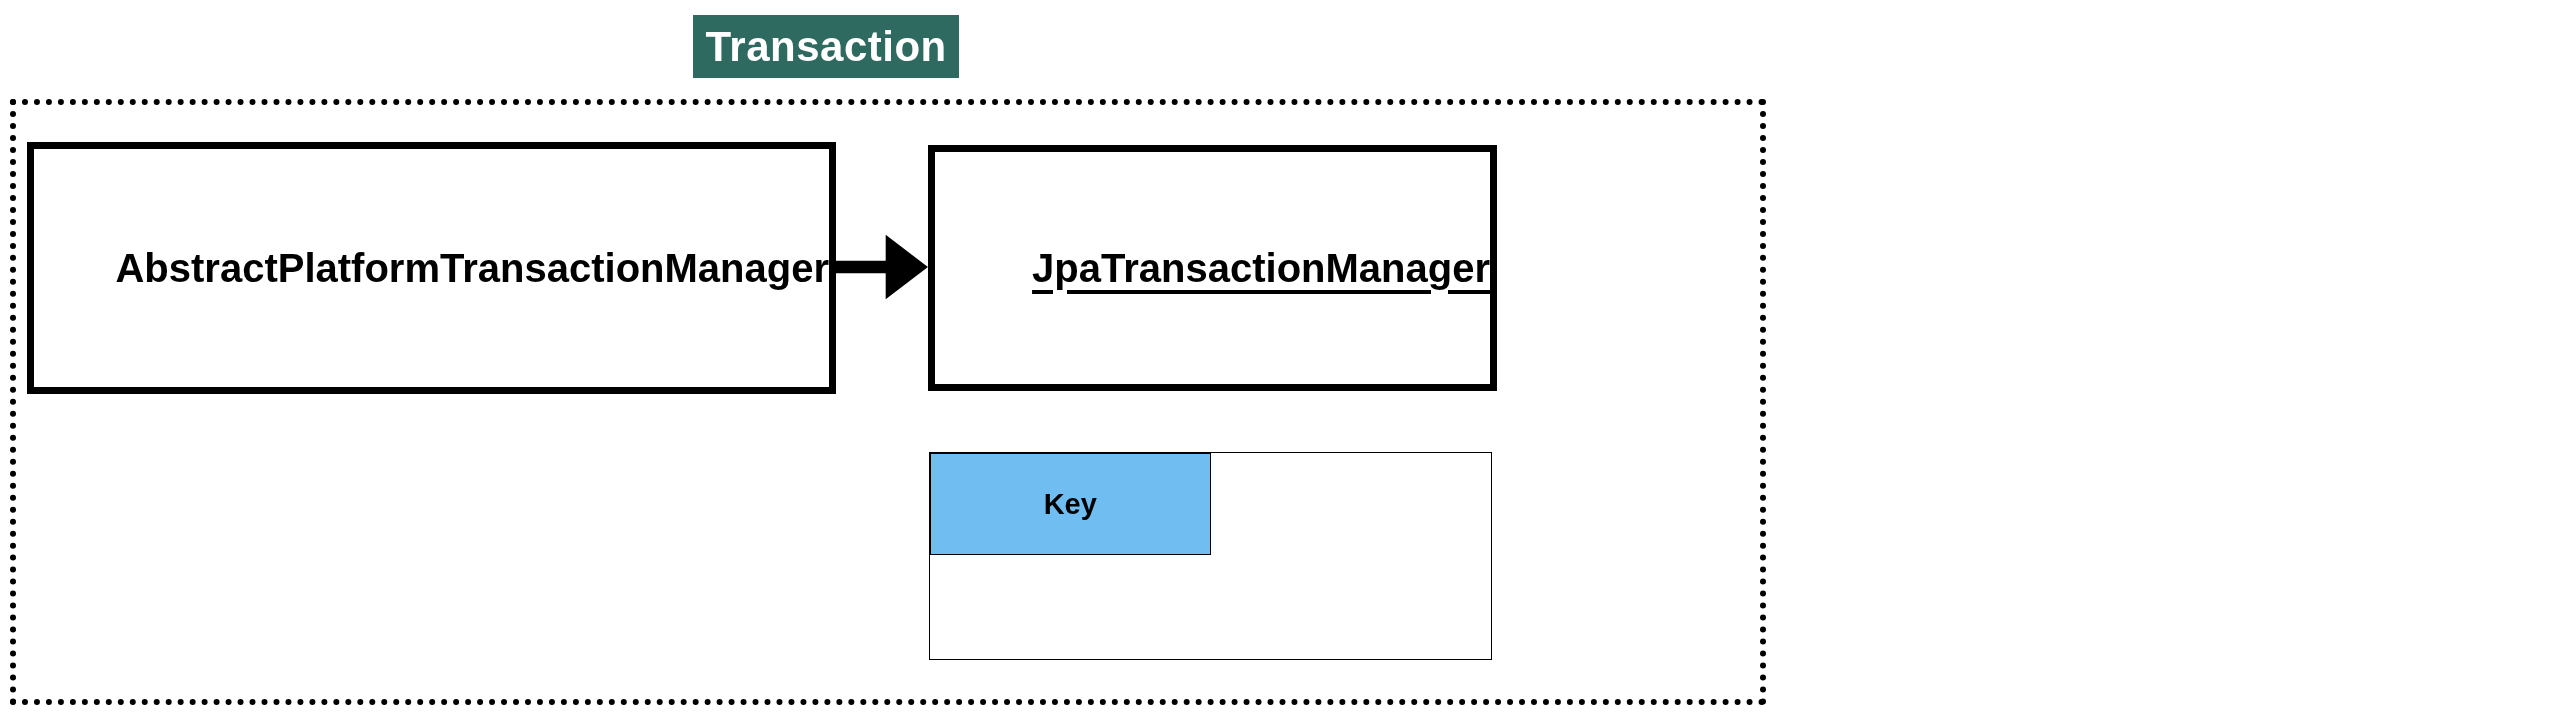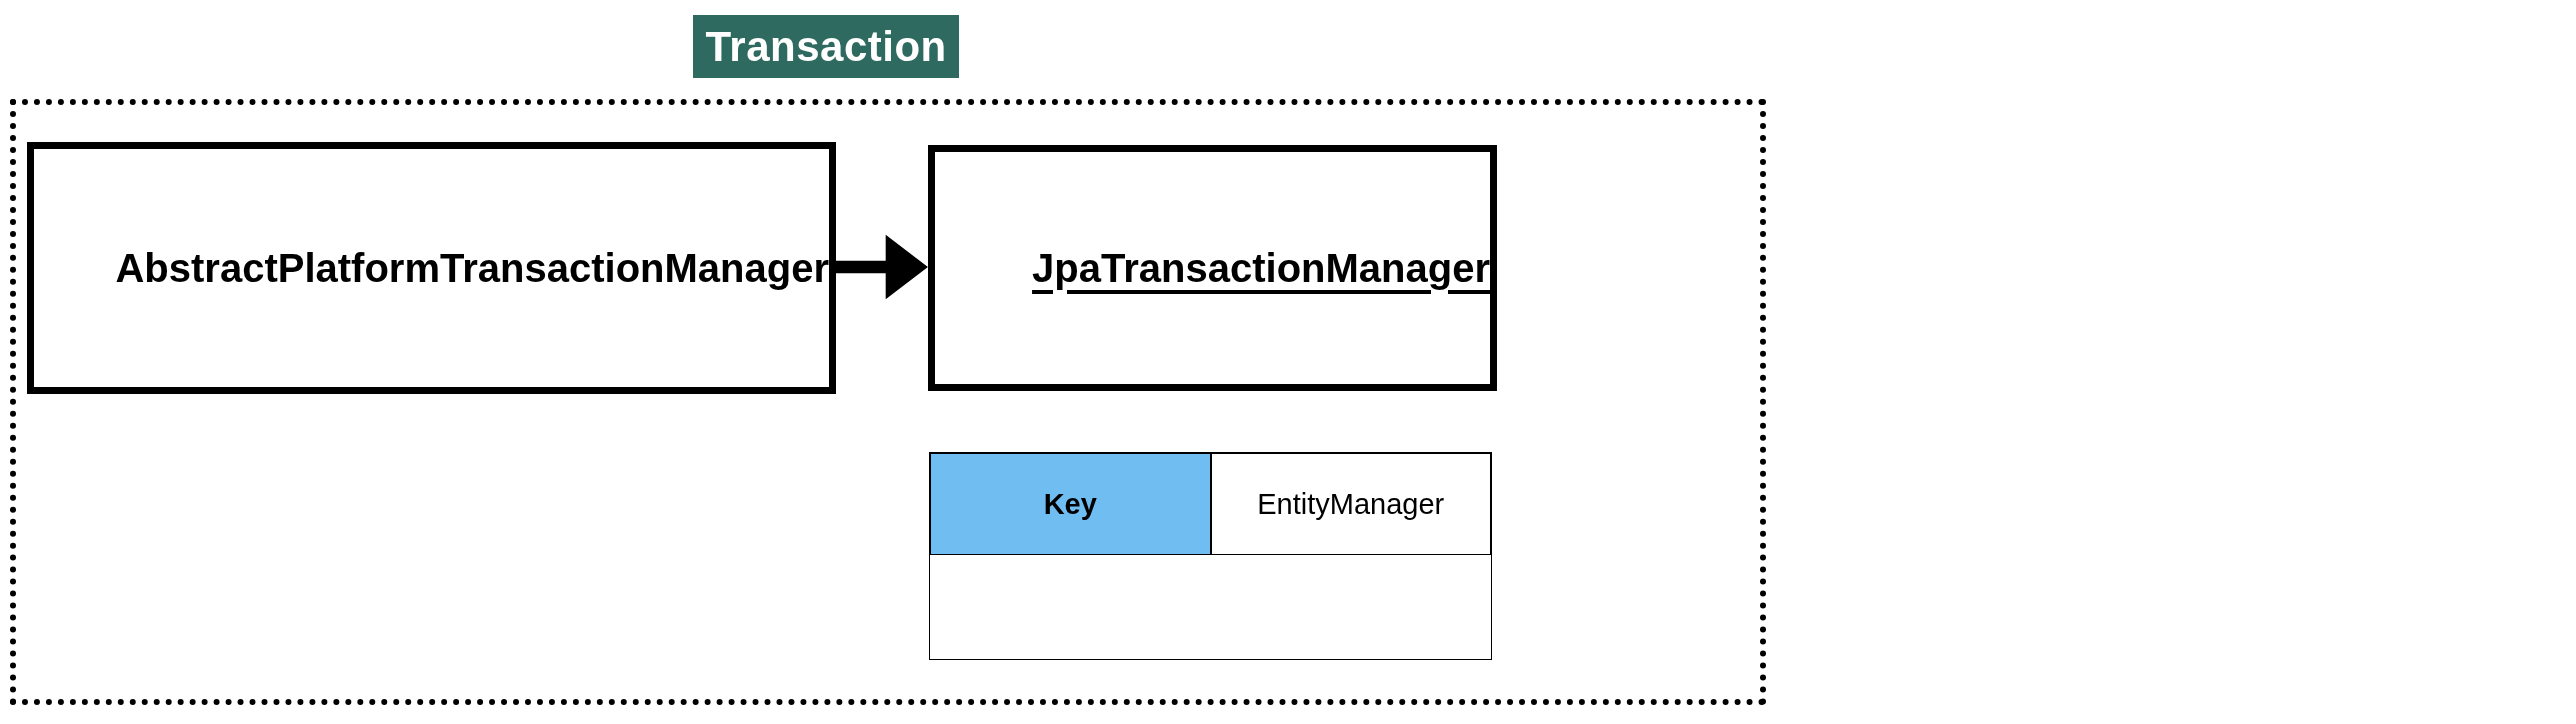--- a/index.html
+++ b/index.html
@@ -137,17 +137,16 @@
   <svg class="arrow-svg" viewBox="0 0 112 76" aria-hidden="true">
     <polygon points="11,31 64,31 64,4 108,37.5 64,71 64,44 11,44" fill="#000000"></polygon>
   </svg>
 
   <div class="class-box box-2">
     <span class="squiggle">JpaTransactionManager</span>
   </div>
 
   <div class="kv-table">
     <div class="kv-cell header">Key</div>
-    <div class="kv-cell">EntityManager</div>
   </div>
 
 </div>
 
 
 </body></html>

